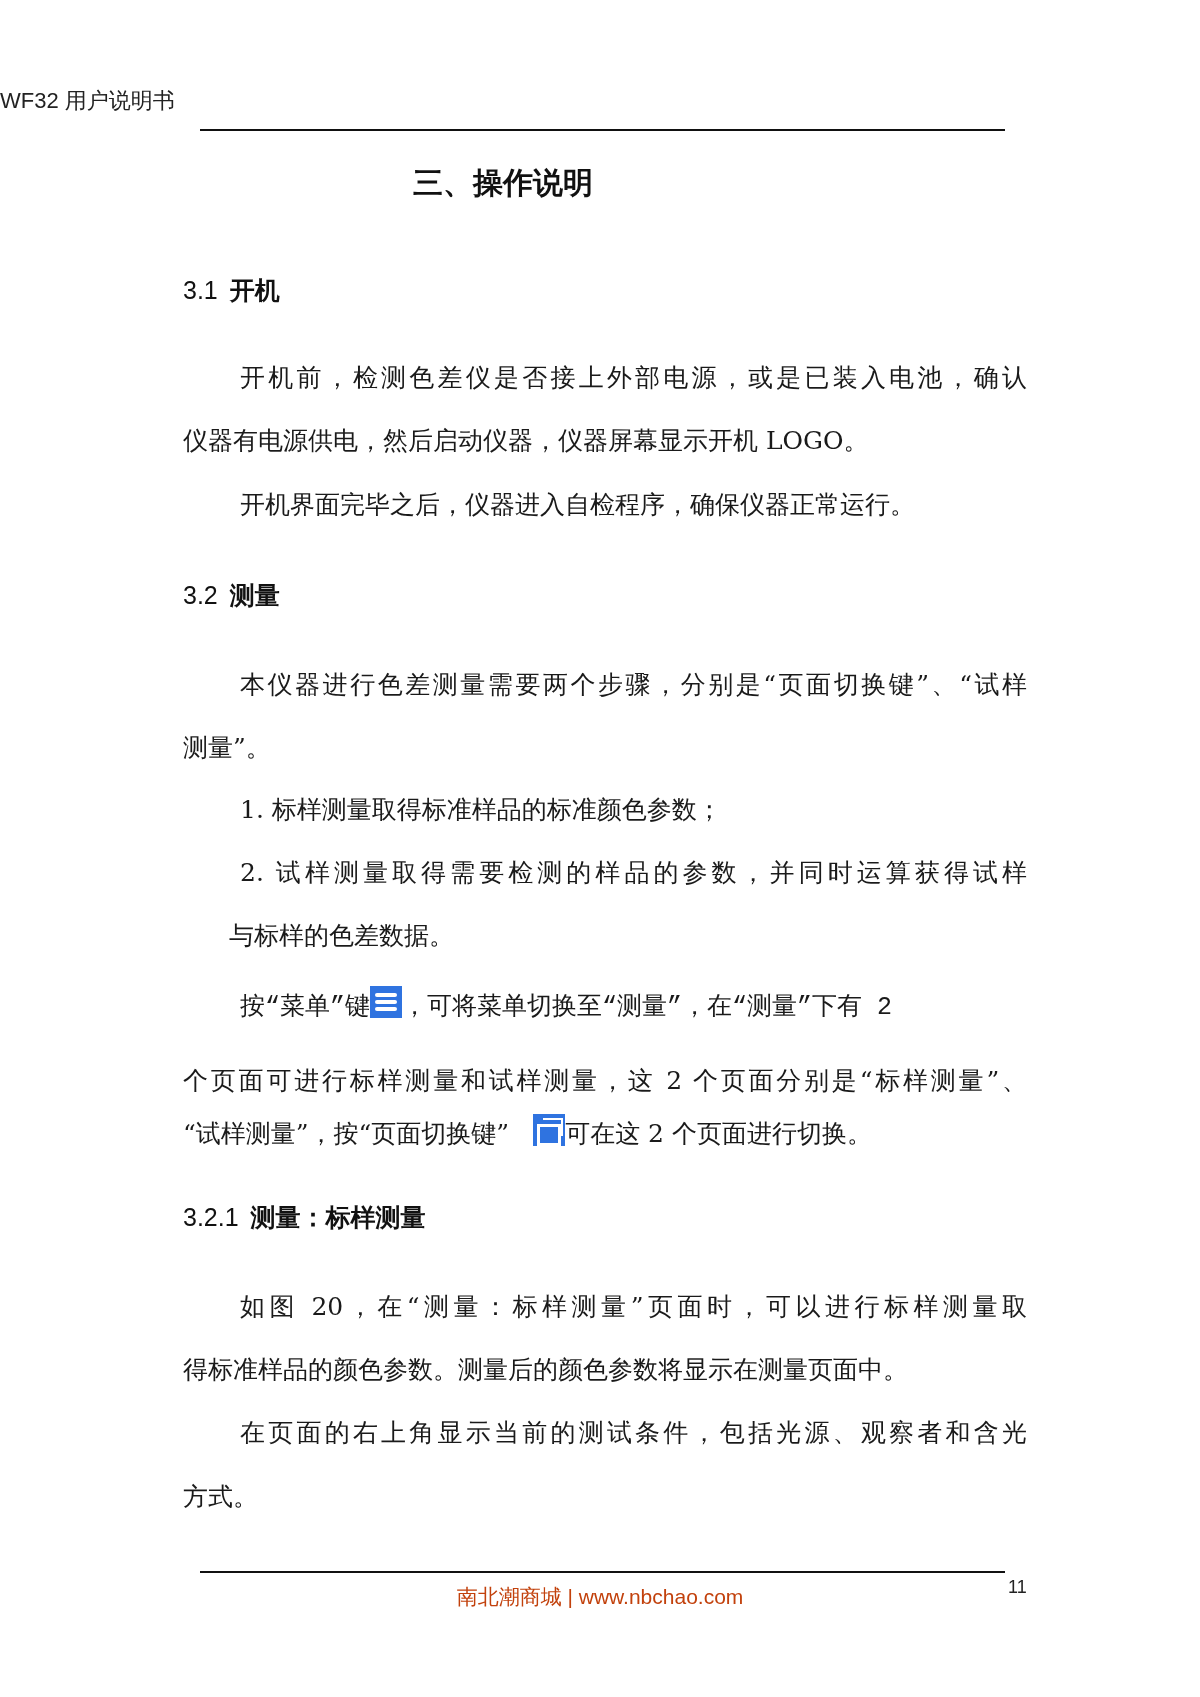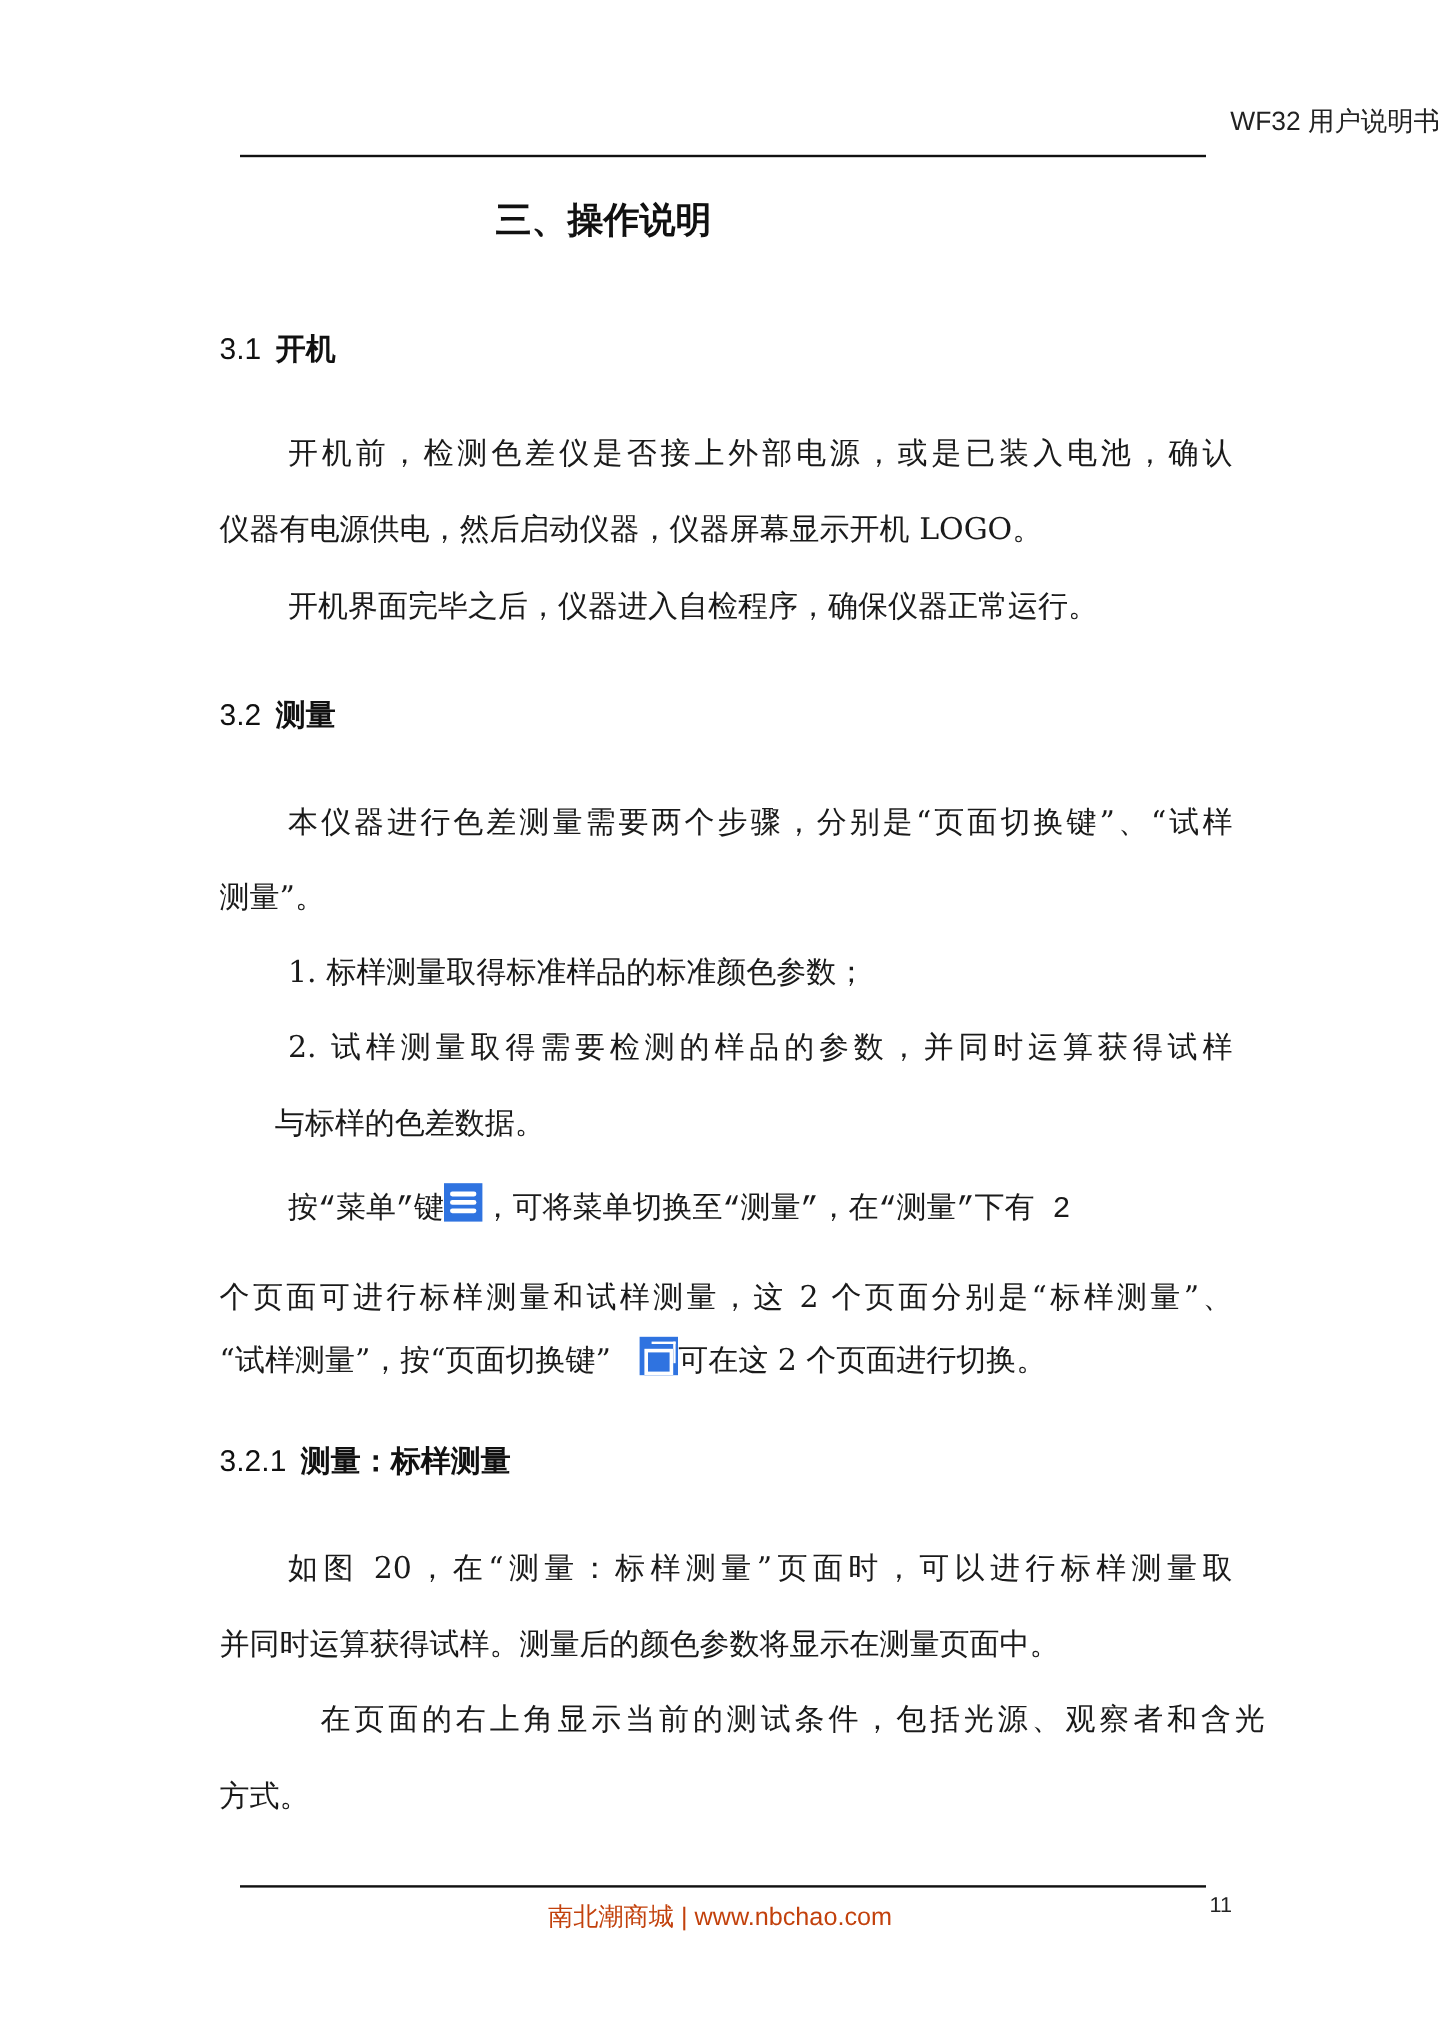--- a/index.html
+++ b/index.html
@@ -1,19 +1,19 @@
 <!DOCTYPE html>
 <html><head>
 <meta charset="utf-8">
 <style>
   html, body { margin:0; padding:0; background:#ffffff; }
   body { width:1200px; height:1697px; position:relative; overflow:hidden;
          font-family:"DejaVu Serif","Liberation Serif",serif; color:#1a1a1a; }
   .abs { position:absolute; white-space:nowrap; }
-  .hdr-text { left:0; width:1200px; top:86px; text-align:right; font-family:"Liberation Sans","DejaVu Sans",sans-serif; font-size:22px; color:#222; }
+  .hdr-text { left:0; width:1200px; top:86px; text-align:left; font-family:"Liberation Sans","DejaVu Sans",sans-serif; font-size:22px; color:#222; }
   .rule { position:absolute; height:2px; background:#111; }
   .title { left:0; width:1006px; top:163px; text-align:center; font-family:"DejaVu Sans","Liberation Sans",sans-serif; font-weight:bold; font-size:30px; color:#111; }
   .h2 { left:183px; font-family:"Liberation Sans","DejaVu Sans",sans-serif; font-size:25px; font-weight:bold; color:#111; }
   .h2 .num { font-weight:normal; margin-right:12px; }
   .line { left:183px; width:844px; font-size:25px; line-height:30px; height:30px; text-align:justify; text-align-last:justify; white-space:nowrap; }
   .line.last { text-align-last:left; }
   .line.ind { left:240px; width:787px; }
   .icon-menu { display:inline-block; width:32px; height:32px; background:#2f73e0; vertical-align:-4px; position:relative; }
   .icon-menu i { position:absolute; left:5px; right:5px; height:4px; background:#fff; border-radius:2px; }
   .icon-page { display:inline-block; width:32px; height:32px; background:#2f73e0; vertical-align:-4px; position:relative; margin-left:24px; }
@@ -51,19 +51,19 @@
 </div>
 <div class="abs line" style="top:1066px;">个页面可进行标样测量和试样测量，这 2 个页面分别是“标样测量”、</div>
 <div class="abs line last" style="top:1114px;">
   <span>“试样测量”，按“页面切换键”</span><span class="icon-page"><span class="back"></span><span class="front"></span></span><span>可在这 2 个页面进行切换。</span>
 </div>
 
 <div class="abs h2" style="top:1201px;">
   <span class="num">3.2.1</span><span>测量：标样测量</span>
 </div>
 <div class="abs line ind" style="top:1292px;">如图  20，在“测量：标样测量”页面时，可以进行标样测量取</div>
-<div class="abs line last" style="top:1355px;">并同时运算获得试样。测量后的颜色参数将显示在测量页面中。</div>
-<div class="abs line ind" style="top:1418px;margin-left:27px;">在页面的右上角显示当前的测试条件，包括光源、观察者和含光</div>
+<div class="abs line last" style="top:1355px;">得标准样品的颜色参数。测量后的颜色参数将显示在测量页面中。</div>
+<div class="abs line ind" style="top:1418px;">在页面的右上角显示当前的测试条件，包括光源、观察者和含光</div>
 <div class="abs line last" style="top:1482px;">方式。</div>
 
 <div class="rule" style="left:200px; top:1571px; width:805px;"></div>
 <div class="abs footer-text">南北潮商城 | www.nbchao.com</div>
 <div class="abs page-num">11</div>
 
 </body></html>

